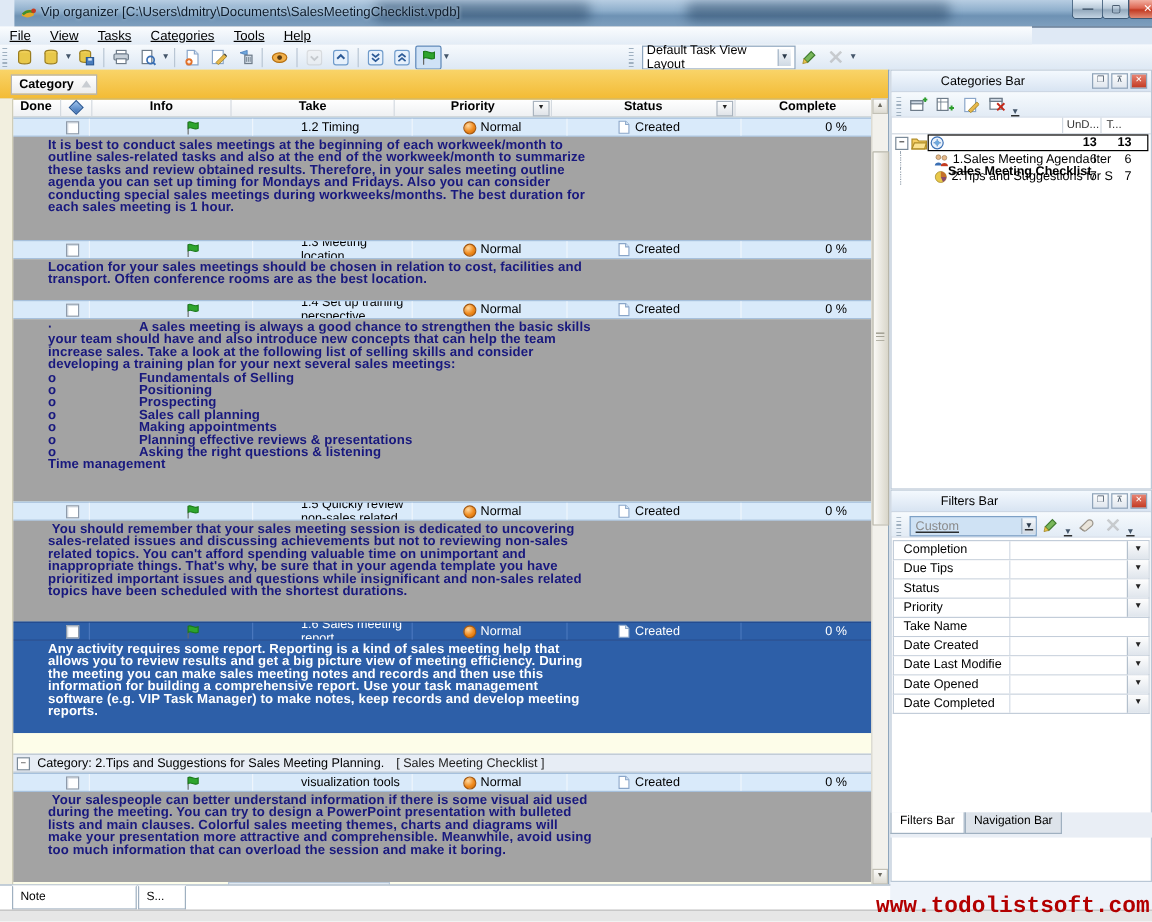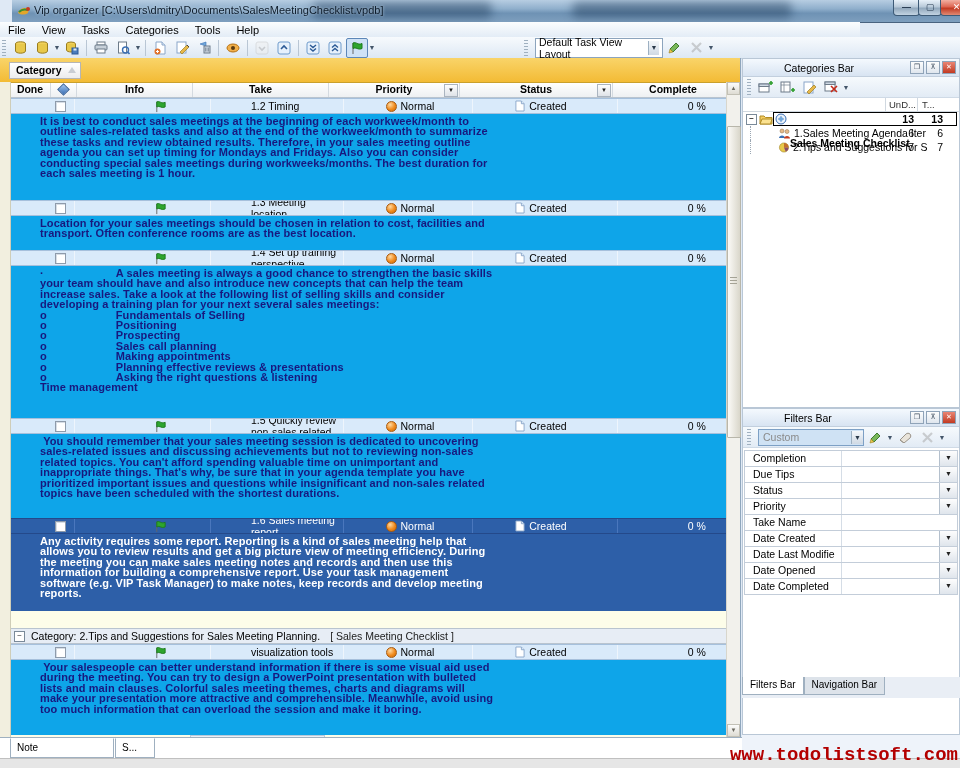--- a/index.html
+++ b/index.html
@@ -11,21 +11,21 @@
     border-bottom:1px solid #49637f;}
   .tglass{position:absolute;top:2px;height:16px;background:rgba(23,52,82,.45);filter:blur(5px);border-radius:6px;}
   #apptitle{position:absolute;left:22px;top:4px;font-size:11px;color:#0d1b2a;text-shadow:0 0 3px #cfe0ef;white-space:nowrap;}
   #appicon{position:absolute;left:5px;top:4px;width:14px;height:14px;}
   .winbtn{position:absolute;top:0;height:15px;border:1px solid #3d5a76;border-top:none;
     border-radius:0 0 4px 4px;background:linear-gradient(#e8f1f9,#b9cad9 45%,#93a9bd 55%,#c2d3e2);
     color:#1e3248;font-size:9px;text-align:center;line-height:14px;font-weight:bold;}
   #btn-close{background:linear-gradient(#f2b0a2,#dd6652 45%,#c23a22 55%,#e08a74);color:#fff;}
   
   #menubar{position:absolute;left:0;top:22px;width:860px;height:15px;
-    background:linear-gradient(#fbfdfe,#e3ecf6);border-bottom:1px solid #cdd9e7;display:flex;align-items:center;}
+    background:linear-gradient(#fbfdfe,#e3ecf6);border-bottom:1px solid #cdd9e7;display:flex;align-items:center;text-decoration:underline;}
   .menuitem{padding:1px 8px;font-size:11px;}
   #toolbar{position:absolute;left:0;top:37px;width:960px;height:21px;
     background:linear-gradient(#f7fafd,#dde8f4);border-bottom:1px solid #c3d1e0;display:flex;align-items:center;}
   .tsep{width:1px;height:16px;background:#b9c6d4;margin:0 3px;}
   .grip{width:4px;height:16px;margin:0 3px 0 2px;background:repeating-linear-gradient(#9fb0c0 0 1px,transparent 1px 3px);}
   .tbtn{width:20px;height:18px;display:flex;align-items:center;justify-content:center;border:1px solid transparent;border-radius:2px;}
   .tbtn.pressed{border:1px solid #5d87b8;background:#cfe2f6;}
   .tbtn.dis svg{opacity:.45;}
   .dropcaret{width:8px;font-size:7px;color:#44566a;text-align:center;}
   #layoutcombo{width:120px;height:16px;border:1px solid #8ca4bd;background:#fff;font-size:10.5px;
@@ -53,21 +53,21 @@
   .c-done{width:40px;justify-content:center;}
   .c-info{width:140px;justify-content:center;}
   .c-name{width:135px;padding-left:4px;font-size:10.5px;box-sizing:border-box;}
   .c-pri{width:130px;padding-left:6px;box-sizing:border-box;}
   .c-sta{width:152px;padding-left:6px;box-sizing:border-box;}
   .c-com{width:120px;justify-content:center;font-size:10.5px;}
   .cb{width:9px;height:9px;background:#fff;border:1px solid #8e9bab;box-shadow:inset 1px 1px 0 #d7dee6;}
   .pdot{width:9px;height:9px;border-radius:50%;margin-right:4px;flex:none;
     background:radial-gradient(circle at 35% 30%,#ffd9a0,#f08a1d 55%,#c96a08);border:1px solid #a85a10;}
   .ctext{font-size:10.5px;}
-  .tnote{background:#0ea5e9;color:#18187e;font-weight:bold;font-size:11px;line-height:10.4px;
+  .tnote{background:#a3a3a3;color:#18187e;font-weight:bold;font-size:11px;line-height:10.4px;
     letter-spacing:.1px;padding:2px 8px 0 30px;white-space:pre-wrap;overflow:hidden;box-sizing:border-box;
     width:717px;tab-size:24;}
   .tnote .inner{max-width:455px;display:block;}
   .trow.sel,.tnote.sel{background:#2d5fa8;color:#fff;}
   .trow.sel{border-color:#24498a;}
   .trow.sel>div{border-right-color:#4a77bd;}
   .catgap{height:17px;background:#fdfde9;}
   .catrow{height:14px;background:#e7edf5;border-top:1px solid #b9c4cf;border-bottom:1px solid #b9c4cf;
     display:flex;align-items:center;font-size:10.5px;}
   .expander{width:9px;height:9px;border:1px solid #7a8a99;background:#fff;font-size:8px;line-height:7px;
@@ -87,21 +87,21 @@
   
   #rightpanel{position:absolute;left:742px;top:58px;width:218px;height:710px;background:#eef3fa;}
   .pbar{position:absolute;left:0;width:218px;background:#fff;border:1px solid #b9c7d6;box-sizing:border-box;}
   .phead{height:17px;background:linear-gradient(#f4f9fe,#d8e4f2);border-bottom:1px solid #c2cfde;
     display:flex;align-items:center;padding:0 3px;}
   .phead .ptitle{flex:1;font-size:10.5px;margin-left:38px;}
   .pwbtn{width:12px;height:11px;margin-left:2px;border:1px solid #8fa3b8;background:linear-gradient(#fdfdfd,#dfe6ee);
     font-size:7px;line-height:10px;text-align:center;color:#3a4a5c;}
   .pwbtn.close{background:linear-gradient(#e98574,#c23a22);color:#fff;font-weight:bold;}
   .ptool{height:20px;background:linear-gradient(#f6fafd,#e2ebf5);border-bottom:1px solid #cfdae6;
-    display:flex;align-items:center;padding-left:2px;}
+    display:flex;align-items:flex-end;padding-left:2px;text-decoration:underline;}
   
   #cat-cols{height:13px;border-bottom:1px solid #d0d8e0;position:relative;font-size:9.5px;color:#333;}
   #cat-cols span{position:absolute;top:1px;}
   .treerow{height:14px;display:flex;align-items:center;position:relative;font-size:10.5px;}
   .treerow .cnt{position:absolute;top:1px;width:28px;text-align:right;font-weight:inherit;}
   .focusbox{position:absolute;left:30px;right:2px;top:0;bottom:0;border:1px solid #000;}
   
   #filter-rows .frow{height:15px;display:flex;border-bottom:1px solid #c3cdd9;border-left:1px solid #c3cdd9;border-right:1px solid #c3cdd9;background:#fff;}
   #filter-rows .frow:first-child{border-top:1px solid #c3cdd9;}
   .flabel{width:97px;border-right:1px solid #d5dde6;padding:1px 0 0 8px;box-sizing:border-box;font-size:10.5px;}

